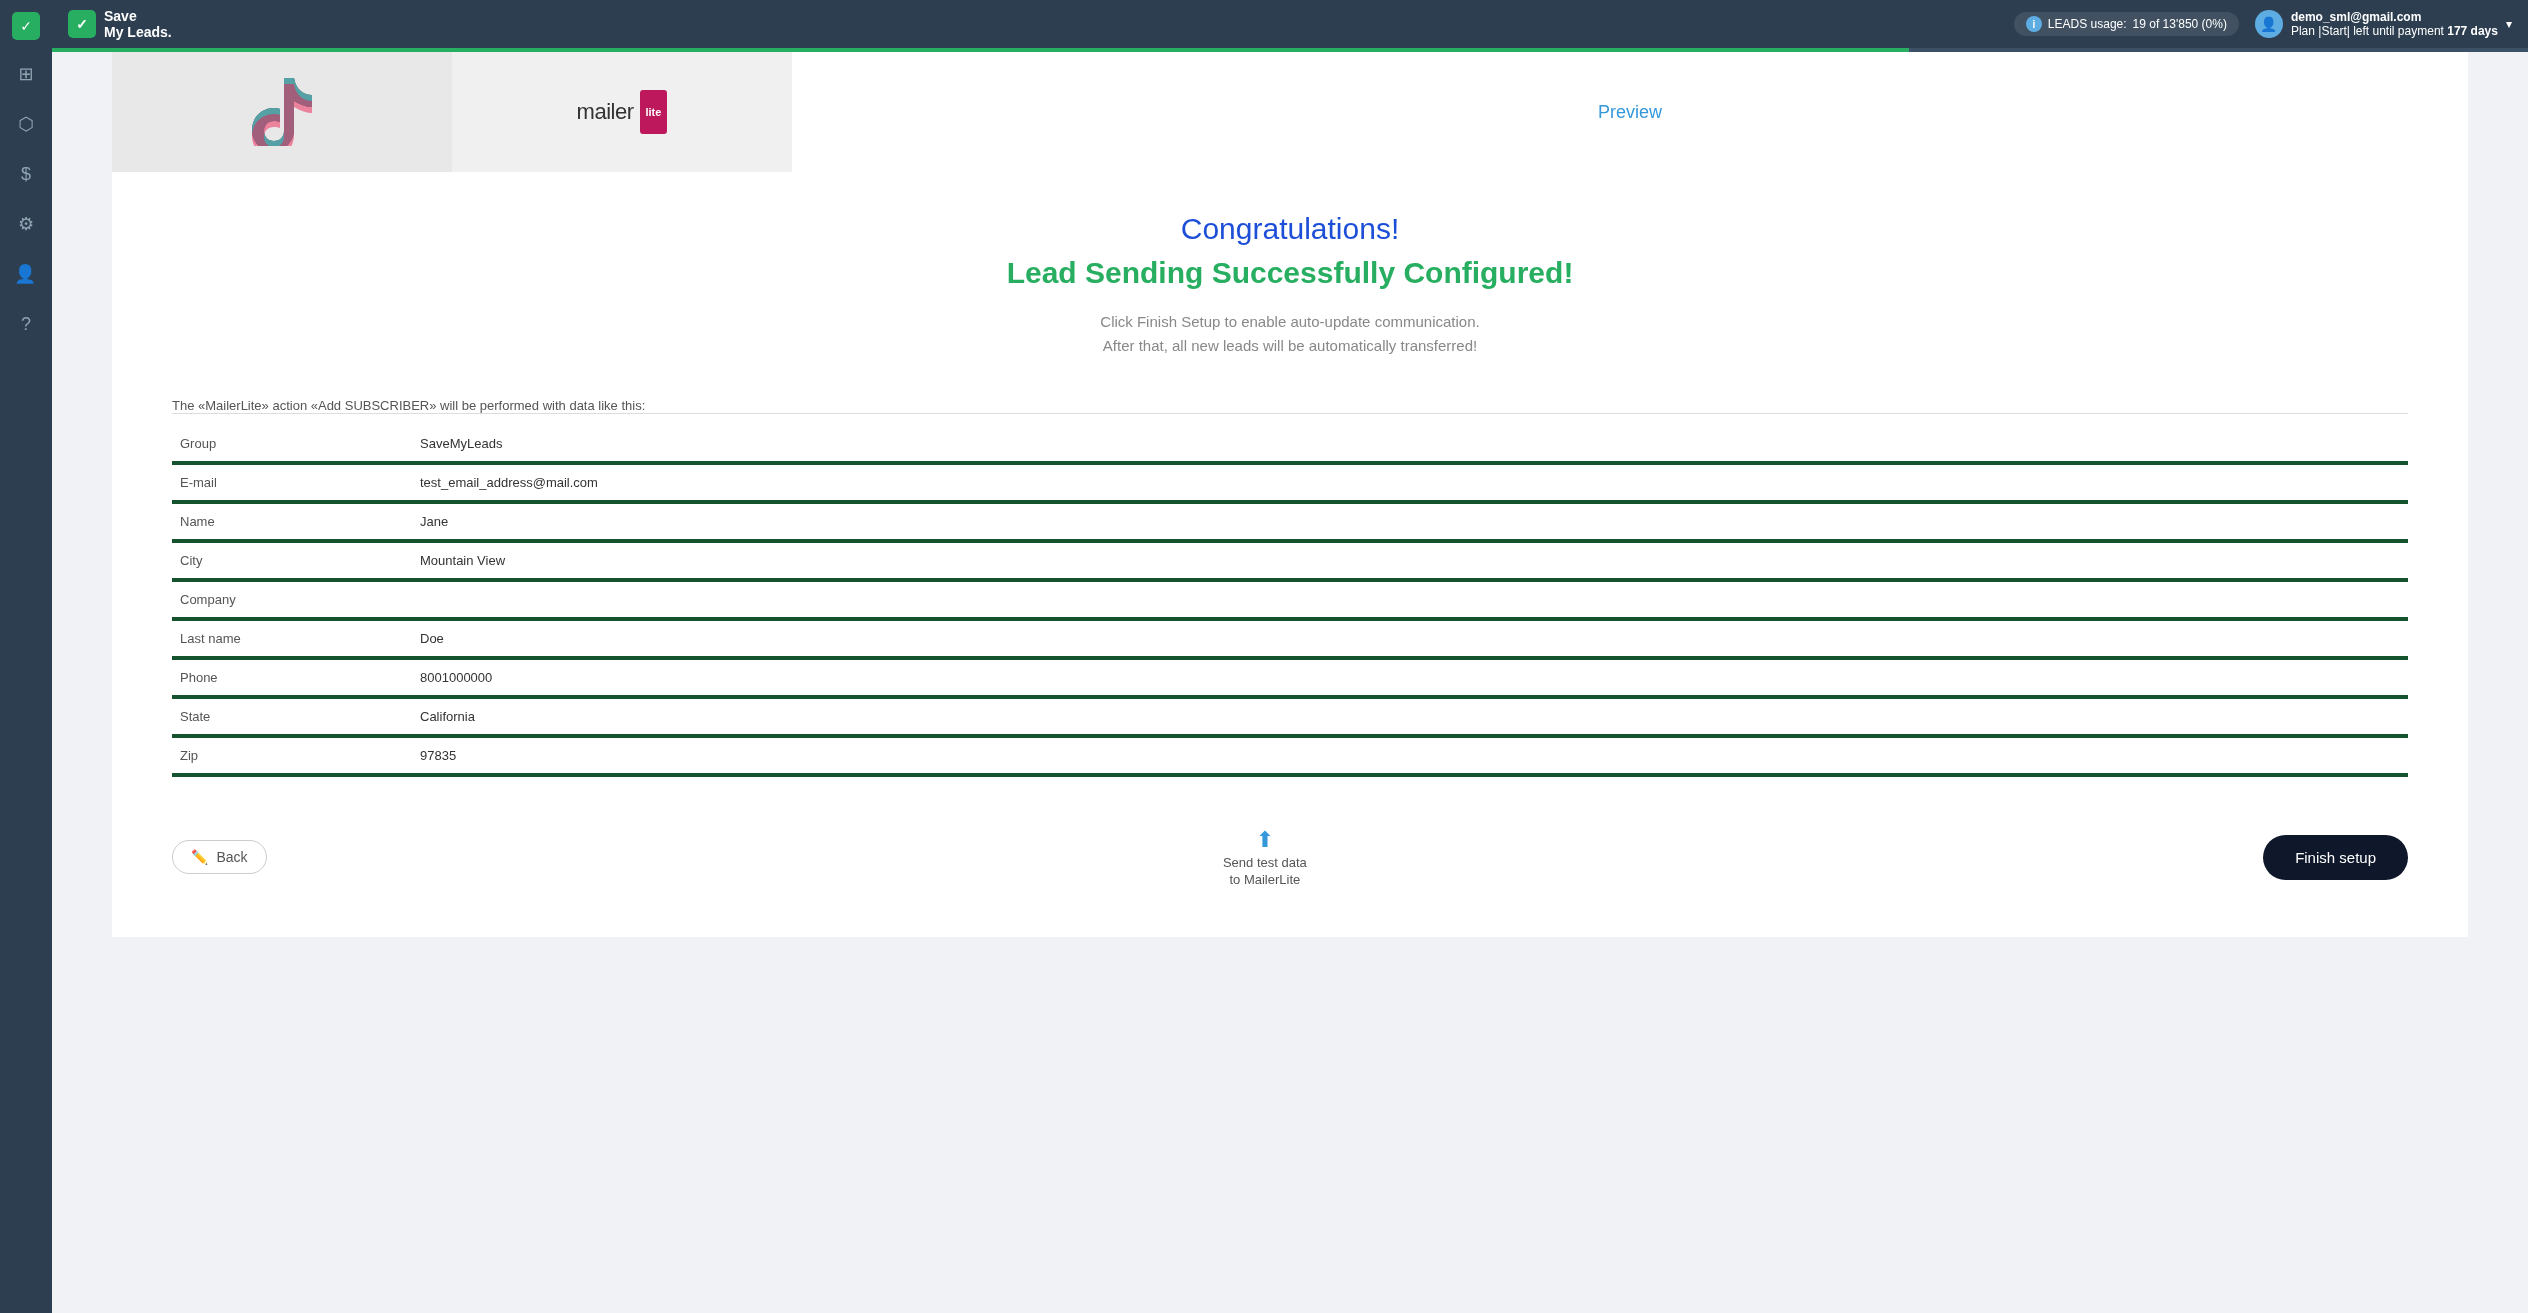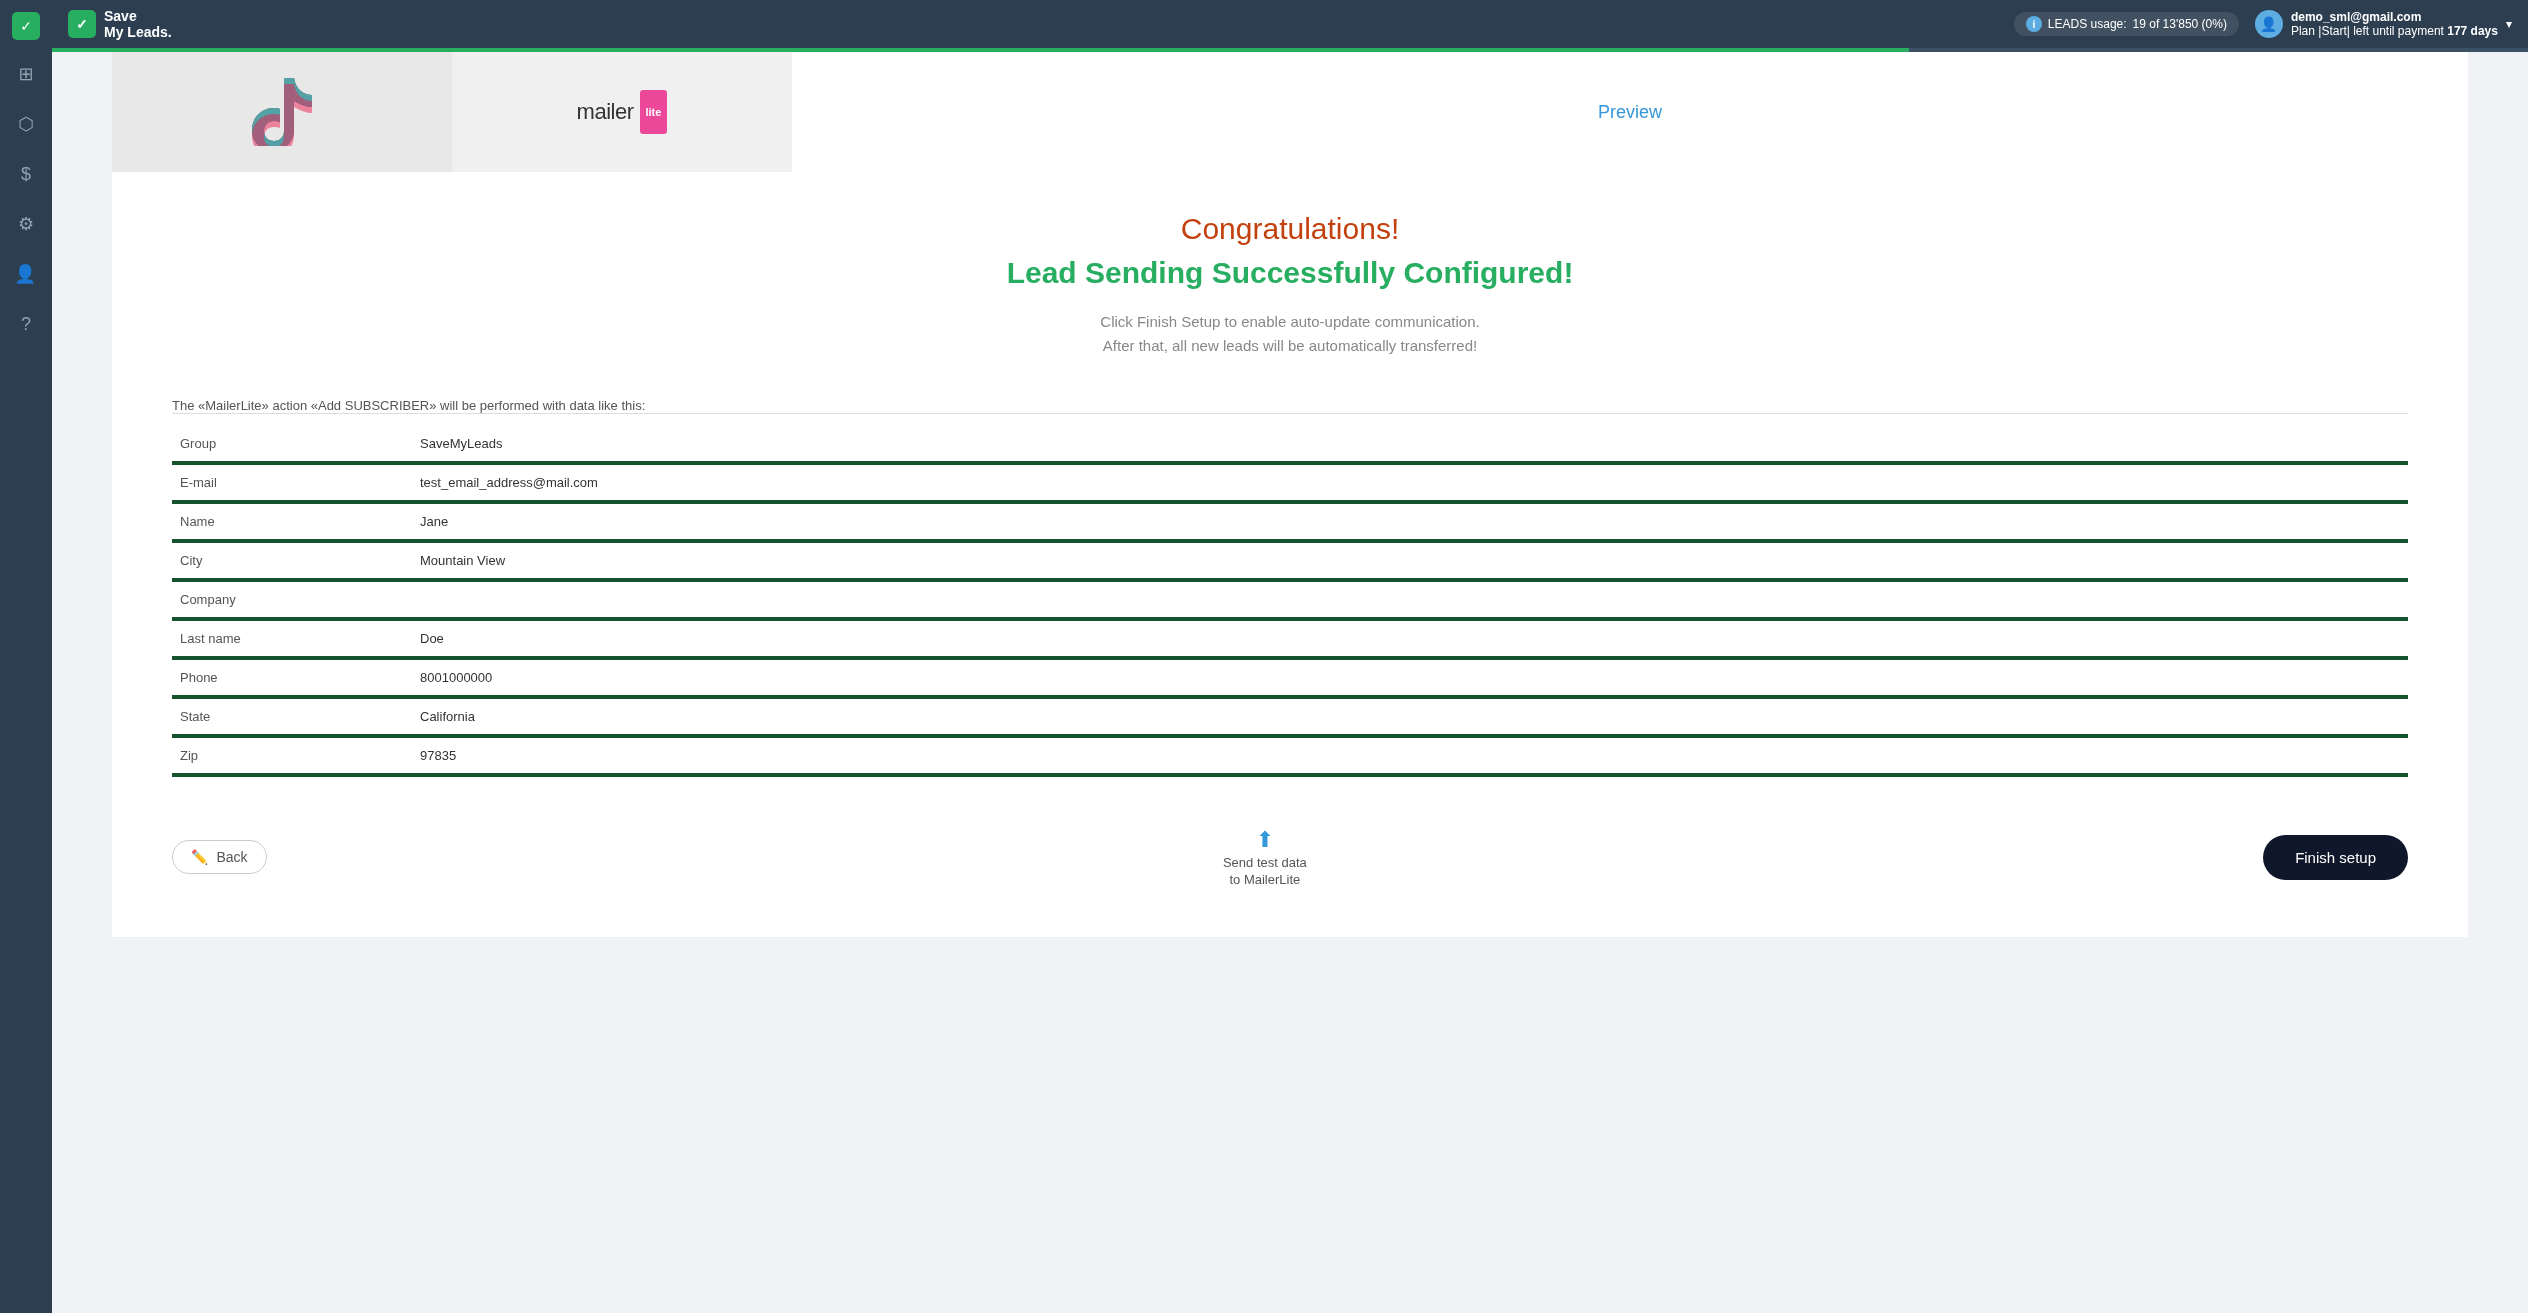--- a/index.html
+++ b/index.html
@@ -175,21 +175,21 @@
     
     .main-card {
       background: white;
       padding: 40px 60px 50px;
       min-height: 600px;
     }
 
     .congrats-title {
       text-align: center;
       font-size: 30px;
-      color: #c2410c;
+      color: #1d4ed8;
       font-weight: 500;
       margin-bottom: 10px;
     }
     .success-title {
       text-align: center;
       font-size: 30px;
       color: #27ae60;
       font-weight: 600;
       margin-bottom: 20px;
     }
@@ -282,21 +282,21 @@
       display: flex;
       align-items: center;
       gap: 6px;
       font-size: 22px;
       color: #333;
       font-weight: 300;
       letter-spacing: -0.5px;
       justify-content: flex-end;
     }
     .ml-badge {
-      background: #ec4899;
+      background: #be185d;
       color: white;
       font-size: 11px;
       font-weight: 600;
       padding: 16px 6px;
       border-radius: 3px;
       letter-spacing: 0;
     }
   </style>
 </head>
 <body>

